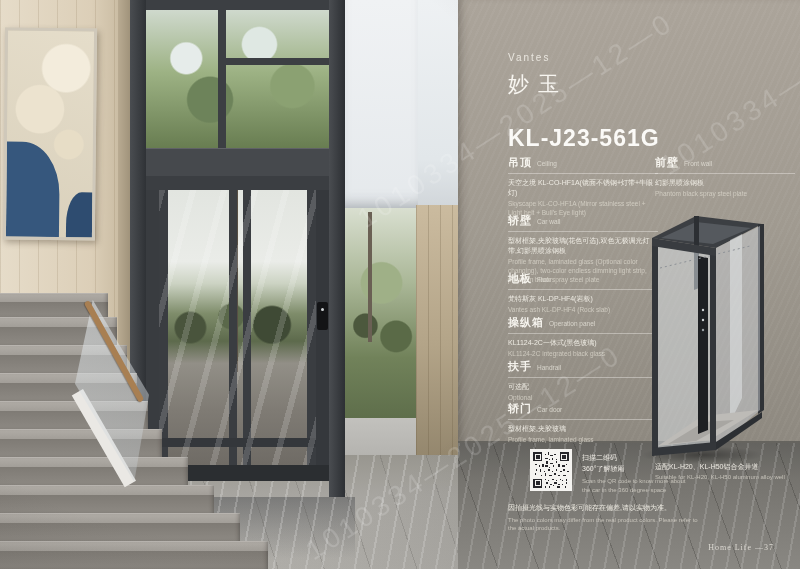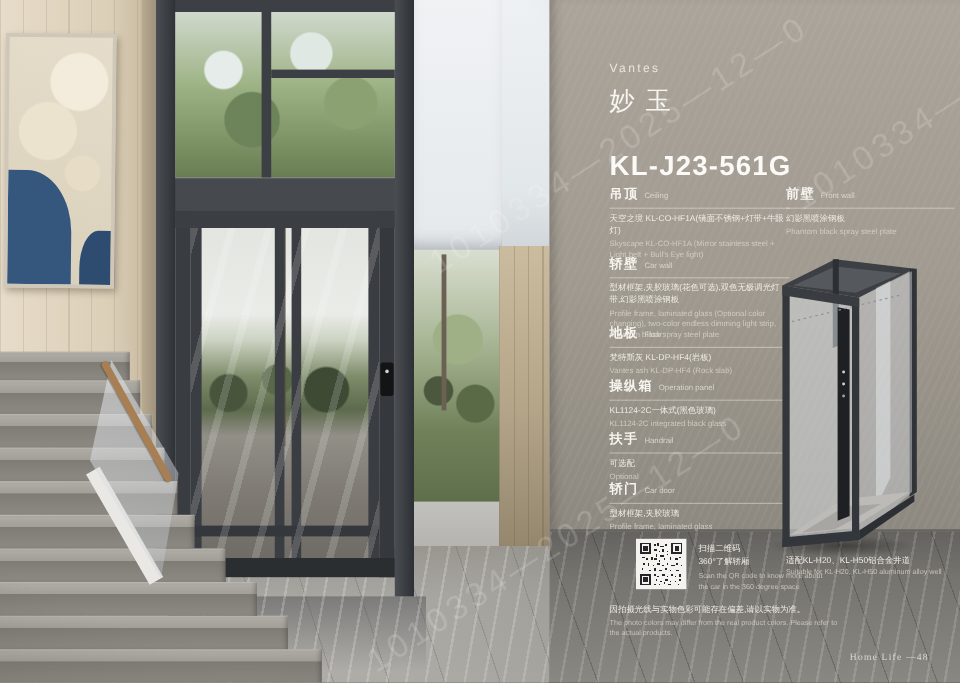--- a/index.html
+++ b/index.html
@@ -403,20 +403,20 @@
         <div class="qr-cn">360°了解轿厢</div>
         <div class="qr-en">Scan the QR code to know more about the car in the 360 degree space</div>
       </div>
     </div>
 
     <div class="disclaimer">
       <div class="cn">因拍摄光线与实物色彩可能存在偏差,请以实物为准。</div>
       <div class="en">The photo colors may differ from the real product colors. Please refer to the actual products.</div>
     </div>
 
-    <div class="page-footer">Home Life —48</div>
+    <div class="page-footer">Home Life —37</div>
   </div>
 
   <div class="wm" style="left:352px;top:208px;">1010334—2025—12—0</div>
   <div class="wm" style="left:300px;top:540px;">1010334—2025—12—0</div>
   <div class="wm" style="left:655px;top:155px;">1010334—2025—12—0</div>
 
 </div>
 
 </body></html>

